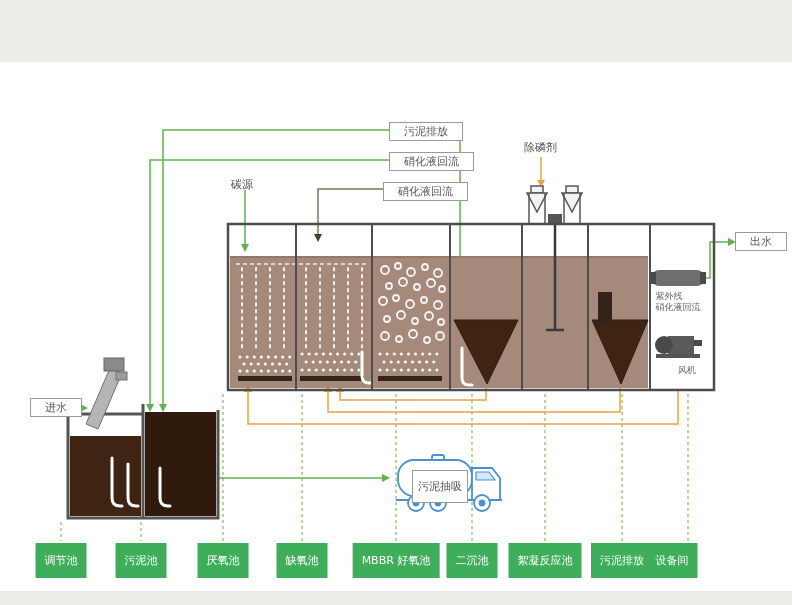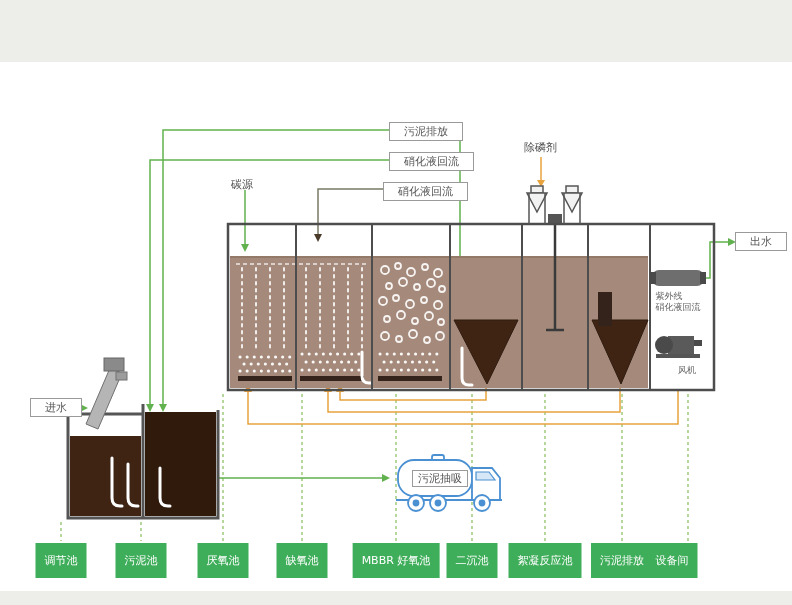--- a/index.html
+++ b/index.html
@@ -4,21 +4,21 @@
 <style>
   html,body{margin:0;padding:0;background:#fff;}
   .stage{position:relative;width:792px;height:605px;background:#ffffff;
          font-family:"DejaVu Sans",sans-serif;overflow:hidden;}
   .band{position:absolute;left:0;width:100%;background:#edeee9;}
   .band.top{top:0;height:62px;}
   .band.bottom{bottom:0;height:14px;}
   svg.canvas{position:absolute;left:0;top:0;}
   .lbl{position:absolute;white-space:nowrap;color:#4a4a4a;font-size:11px;line-height:1;}
   .box{background:#ffffff;border:1px solid #9a9a9a;padding:3px 14px;color:#555;}
-  .box.small{padding:2px 5px;}
+  .box.small{padding:10px 5px;}
   .tank-label{position:absolute;transform:translateX(-50%);top:543px;background:#3fae5a;
               color:#fff;font-size:11px;line-height:1;padding:12px 9px;white-space:nowrap;}
   .title{position:absolute;transform:translateX(-50%);font-weight:bold;font-size:13px;
          color:#333;white-space:nowrap;}
   .tiny{position:absolute;transform:translateX(-50%);font-size:9px;color:#666;
         text-align:left;line-height:11px;white-space:nowrap;}
 </style>
 </head>
 <body>
 

